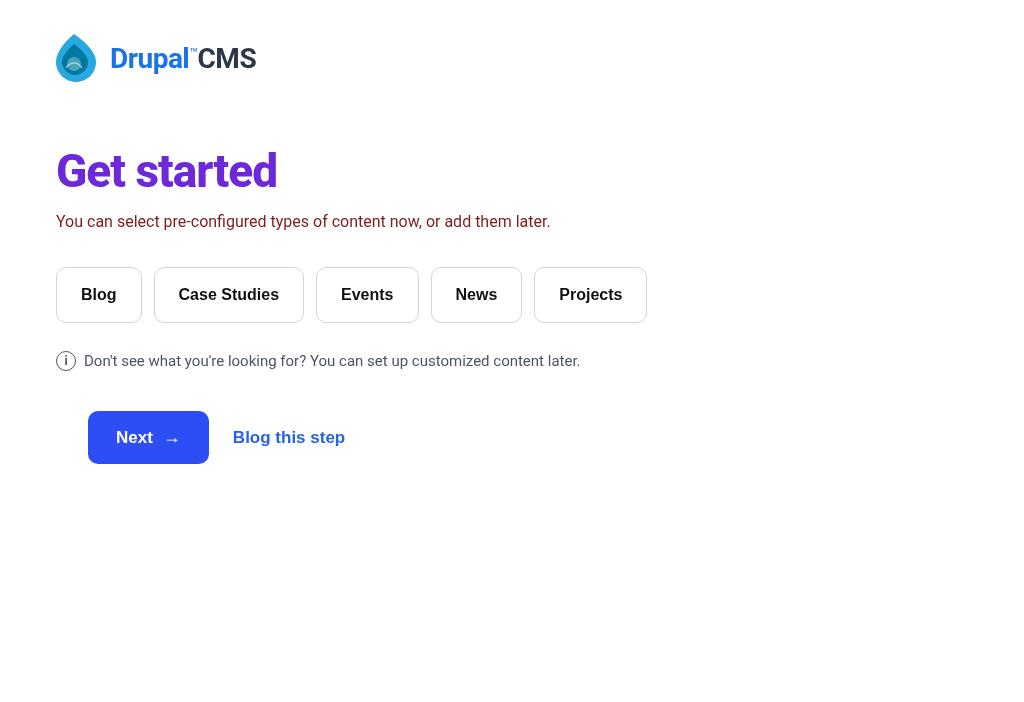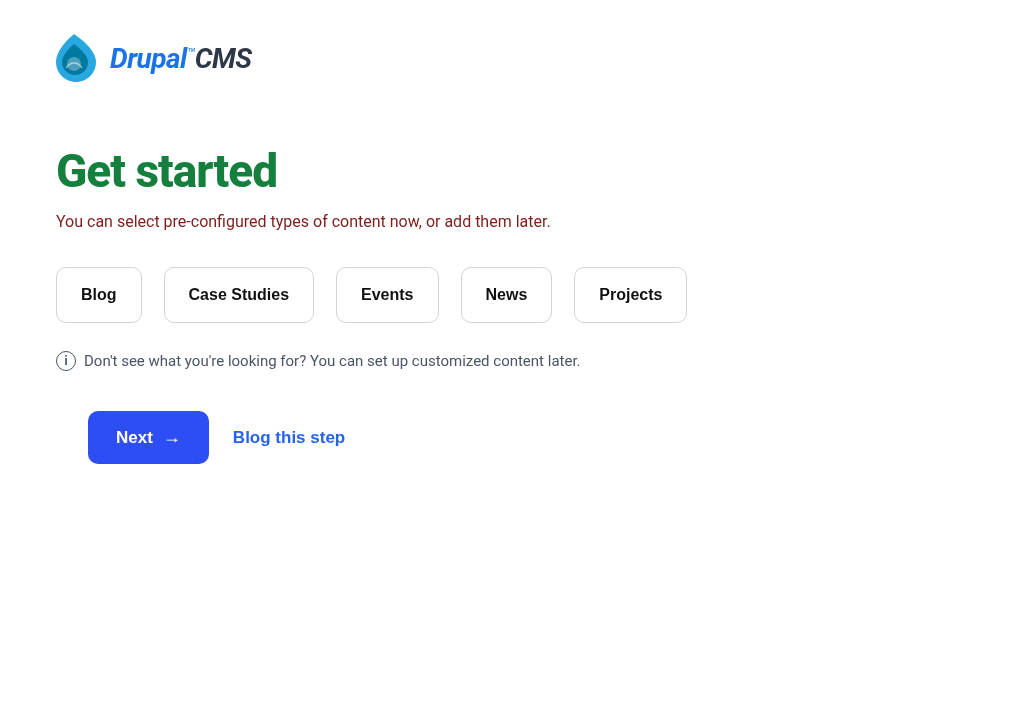--- a/index.html
+++ b/index.html
@@ -32,45 +32,44 @@
     .logo-svg {
       width: 52px;
       height: 52px;
     }
 
     .logo-text {
       font-size: 28px;
       font-weight: 700;
       color: #1a73e8;
       letter-spacing: -0.5px;
-      font-style: italic;
     }
 
     .main-content {
       padding-left: 8px;
     }
 
     .page-title {
       font-size: 46px;
       font-weight: 800;
-      color: #15803d;
+      color: #6d28d9;
       margin-bottom: 14px;
       letter-spacing: -1px;
     }
 
     .page-subtitle {
       font-size: 16px;
       color: #7f1d1d;
       margin-bottom: 36px;
     }
 
     .content-types {
       display: flex;
       flex-wrap: wrap;
-      gap: 22px;
+      gap: 12px;
       margin-bottom: 28px;
     }
 
     .content-type-btn {
       border: 1.5px solid #d1d5db;
       border-radius: 10px;
       padding: 18px 24px;
       background: #ffffff;
       cursor: pointer;
       font-size: 16px;

